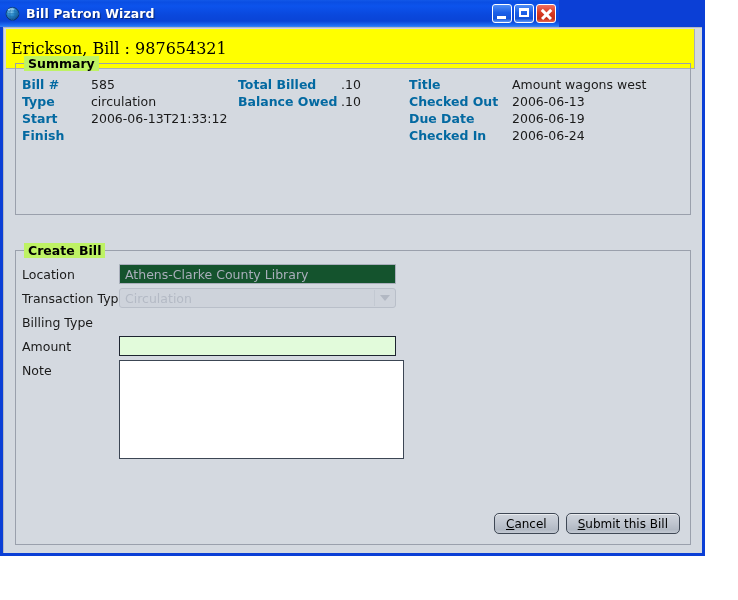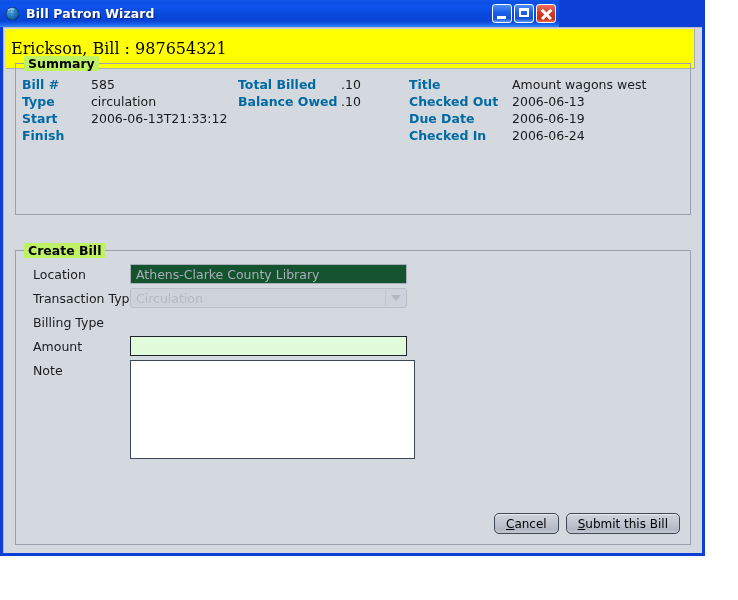--- a/index.html
+++ b/index.html
@@ -204,21 +204,21 @@
   .sum-label.wide { width: 103px; }
   .sum-value {
     font-size: 12.5px;
     color: #1a1a1a;
     font-weight: normal;
   }
 
   
   .form-row {
     position: absolute;
-    left: 17px;
+    left: 6px;
     width: 665px;
     height: 22px;
     display: flex;
     align-items: flex-start;
   }
   .form-label {
     width: 97px;
     flex: 0 0 auto;
     font-size: 12.5px;
     color: #1a1a1a;

